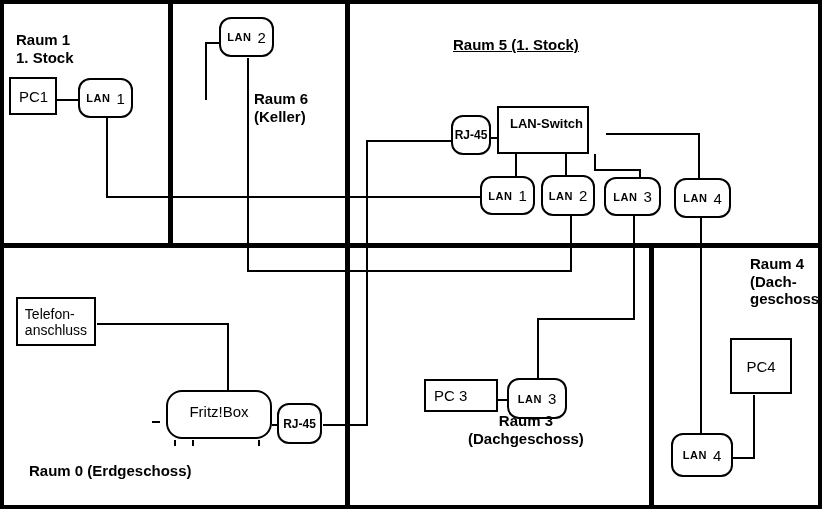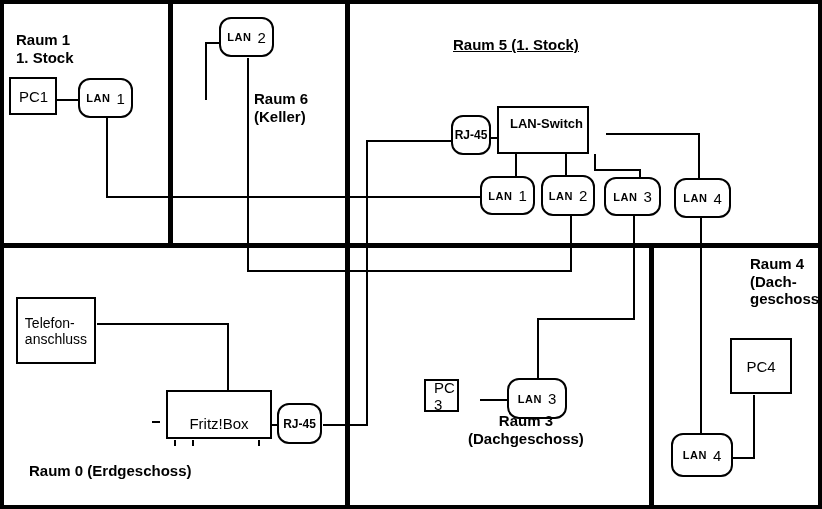--- a/index.html
+++ b/index.html
@@ -32,21 +32,21 @@
   }
   .rounded { border-radius: 12px; }
   .center { justify-content: center; }
   .node-label { font-size: 15px; }
   .small-pad { padding-left: 8px; }
   .lan-prefix { font-weight: bold; font-size: 11px; letter-spacing: .5px; }
   .lan-num { font-size: 15px; margin-left: 6px; }
   .rj-label { font-weight: bold; font-size: 12px; }
   .switch-node { align-items: flex-start; padding: 8px 0 0 11px; }
   .switch-label { font-weight: bold; font-size: 13px; }
-  .fritz-node { align-items: flex-start; justify-content: center; padding-top: 23px; }
+  .fritz-node { align-items: flex-start; justify-content: center; padding-top: 11px; border-radius: 16px; }
   .multiline { white-space: pre-line; }
   .room-title {
     position: absolute;
     font-weight: bold;
     font-size: 15px;
     line-height: 1.18;
     white-space: pre-line;
     z-index: 4;
   }
   .wall { z-index: 2; }
@@ -149,32 +149,32 @@
   </div>
   <div class="node rounded center" style="left:600px; top:173px; width:57px; height:39px;">
     <span class="lan-prefix">LAN</span>
     <span class="lan-num">3</span>
   </div>
   <div class="node rounded center" style="left:670px; top:174px; width:57px; height:40px;">
     <span class="lan-prefix">LAN</span>
     <span class="lan-num">4</span>
   </div>
 
-  <div class="node center" style="left:12px; top:293px; width:80px; height:67px;">
+  <div class="node center" style="left:12px; top:293px; width:80px; height:49px;">
     <span class="node-label multiline" style="font-size:14px; text-align:left;">Telefon-
 anschluss</span>
   </div>
   <div class="node fritz-node" style="left:162px; top:386px; width:106px; height:49px;">
     <span class="node-label">Fritz!Box</span>
   </div>
   <div class="node rounded center" style="left:273px; top:399px; width:45px; height:41px;">
     <span class="rj-label">RJ-45</span>
   </div>
 
-  <div class="node" style="left:420px; top:375px; width:35px; height:33px;">
+  <div class="node" style="left:420px; top:375px; width:74px; height:33px;text-align:center;">
     <span class="node-label small-pad">PC 3</span>
   </div>
   <div class="node rounded center" style="left:503px; top:374px; width:60px; height:41px;">
     <span class="lan-prefix">LAN</span>
     <span class="lan-num">3</span>
   </div>
 
   <div class="node center" style="left:726px; top:334px; width:62px; height:56px;">
     <span class="node-label">PC4</span>
   </div>

